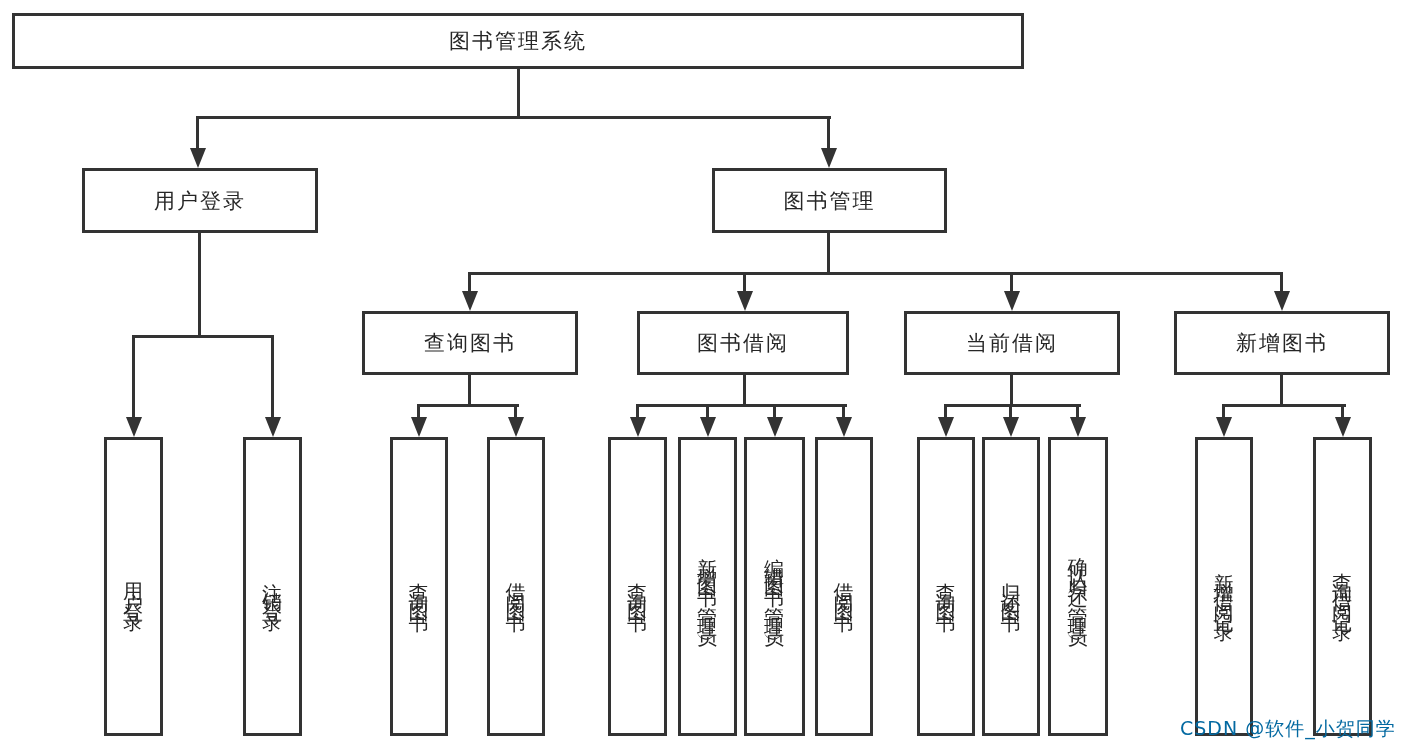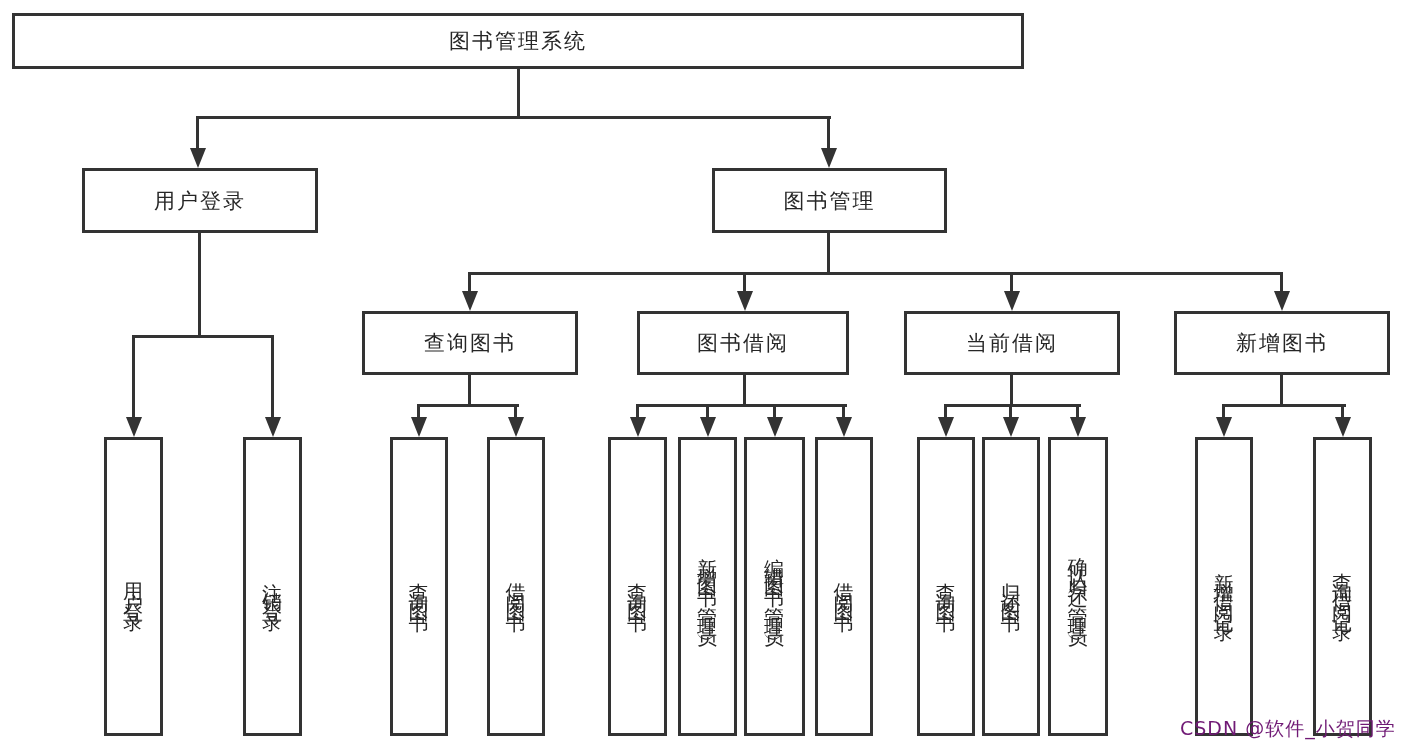--- a/index.html
+++ b/index.html
@@ -16,21 +16,21 @@
   .box.v span{writing-mode:vertical-rl;letter-spacing:10px;line-height:1;}
   .vl{position:absolute;width:3px;background:#333333;z-index:1;}
   .hl{position:absolute;height:3px;background:#333333;z-index:1;}
   .arr{
     position:absolute;width:0;height:0;z-index:1;
     border-left:8px solid transparent;border-right:8px solid transparent;
     border-top:20px solid #333333;
   }
   .watermark{
     position:absolute;left:1180px;top:716px;font-size:19px;letter-spacing:1px;
-    color:#701a75;z-index:5;white-space:nowrap;
+    color:#0369a1;z-index:5;white-space:nowrap;
   }
 </style>
 </head>
 <body>
 
 <div class="stage">
 
   <div class="vl" style="left:517px;top:69px;height:49px"></div>
   <div class="hl" style="left:197px;top:116px;width:634px"></div>
   <div class="vl" style="left:196px;top:116px;height:36px"></div>

